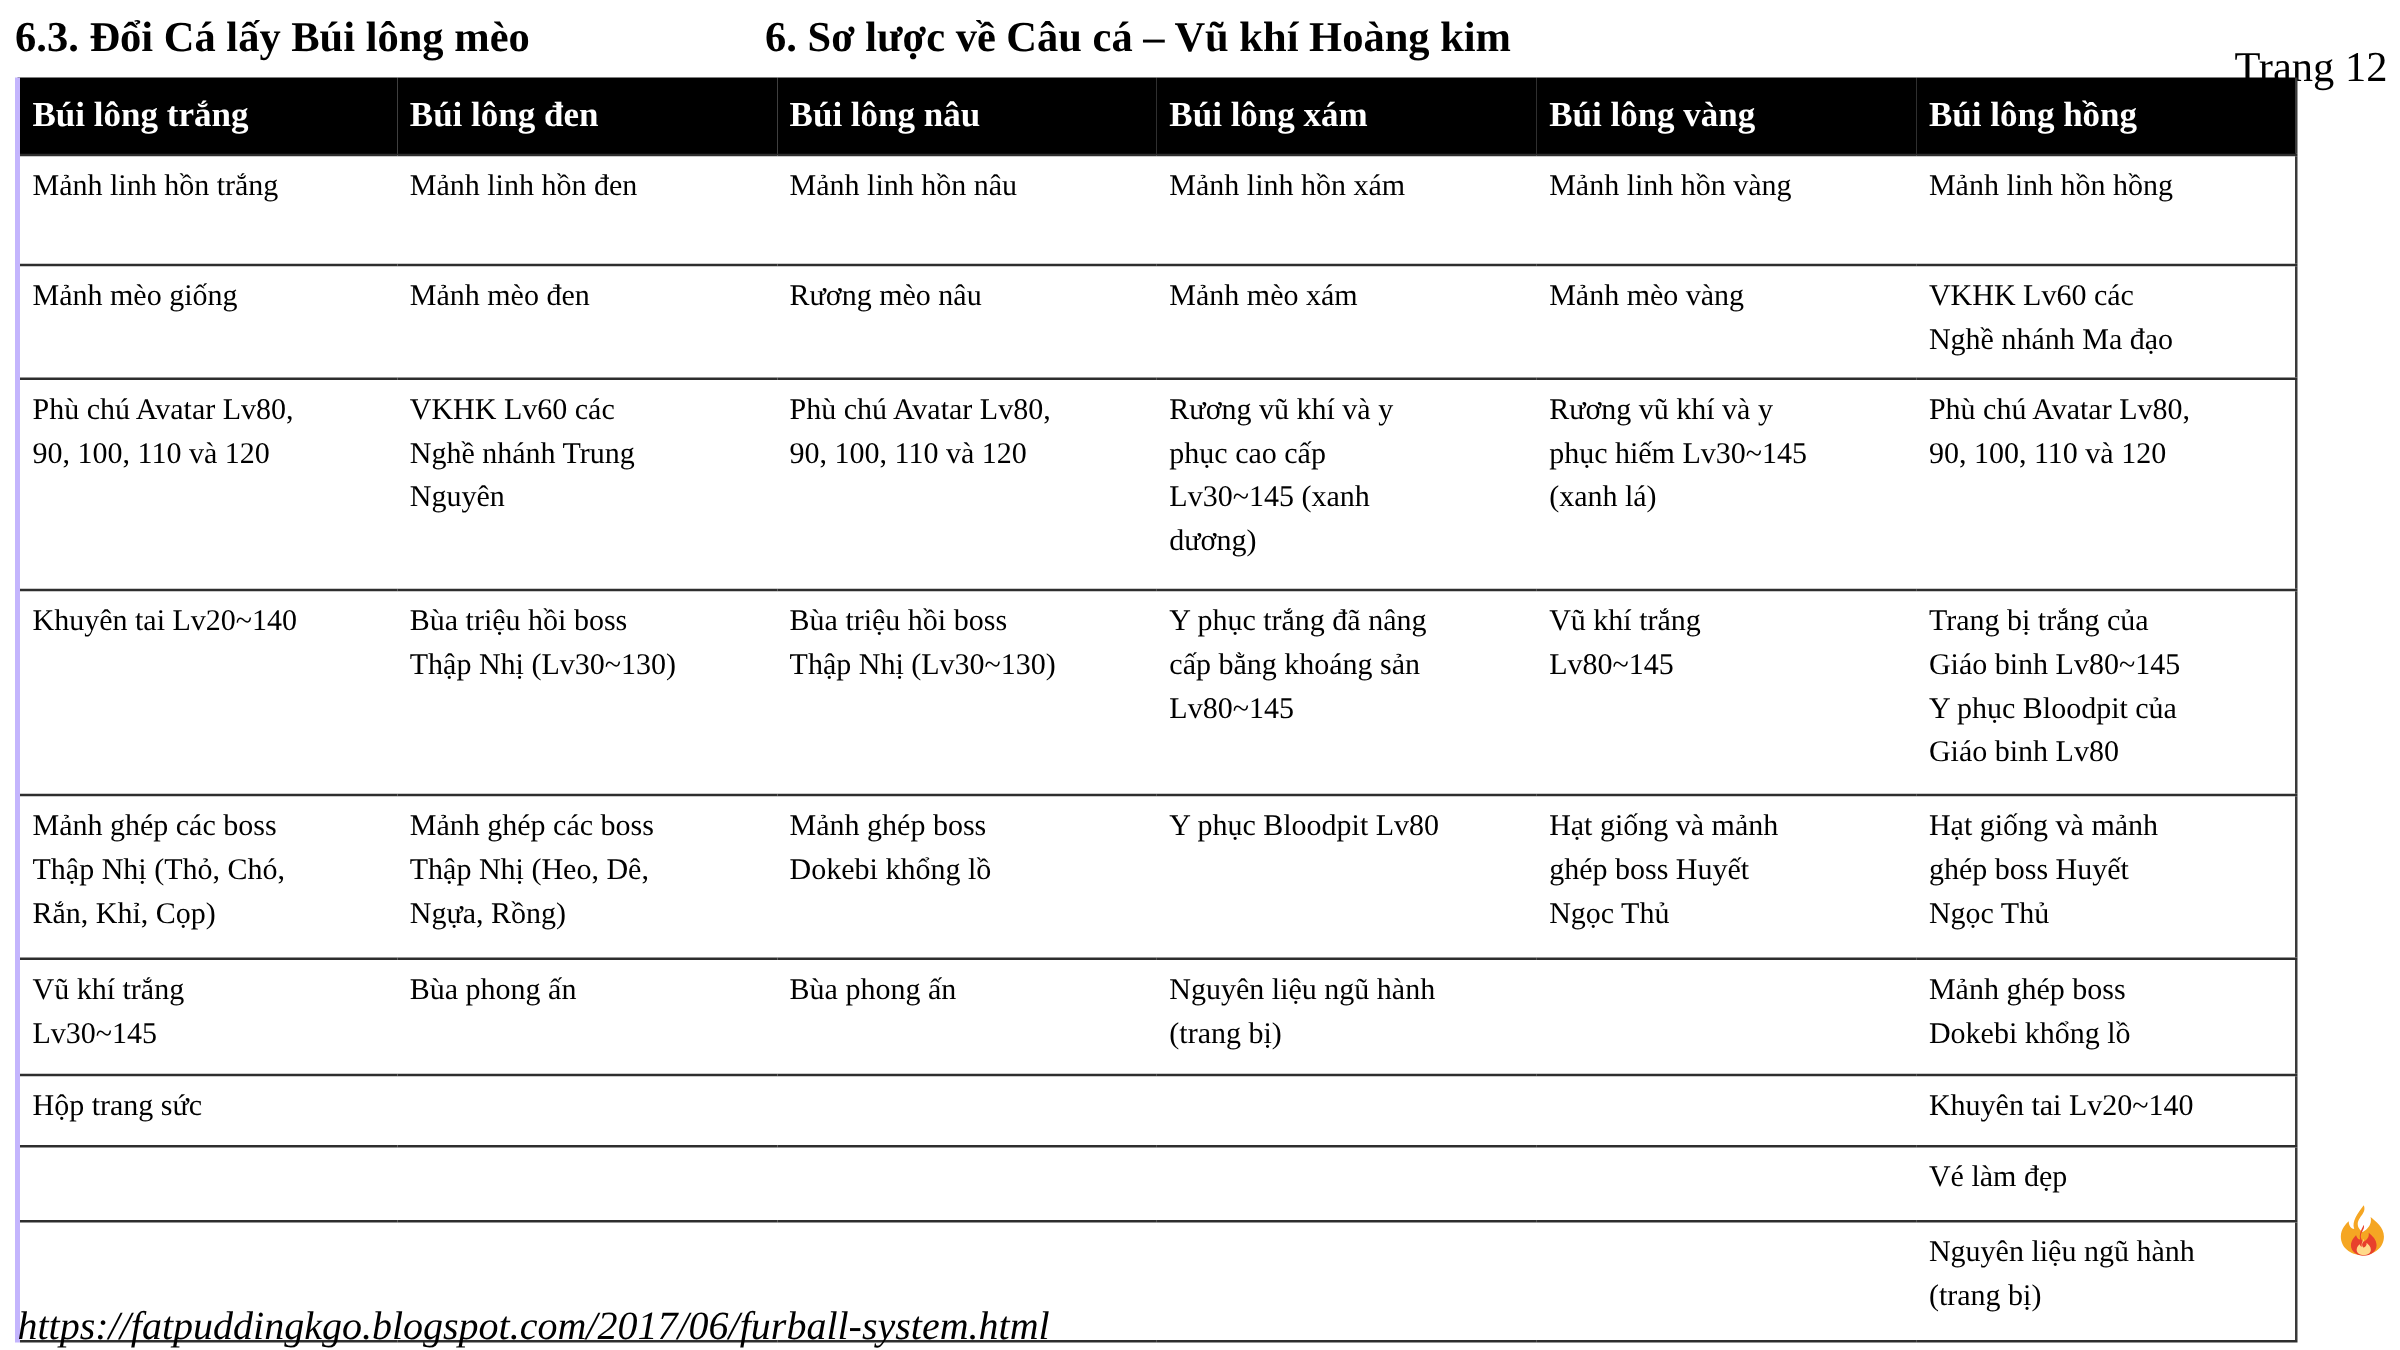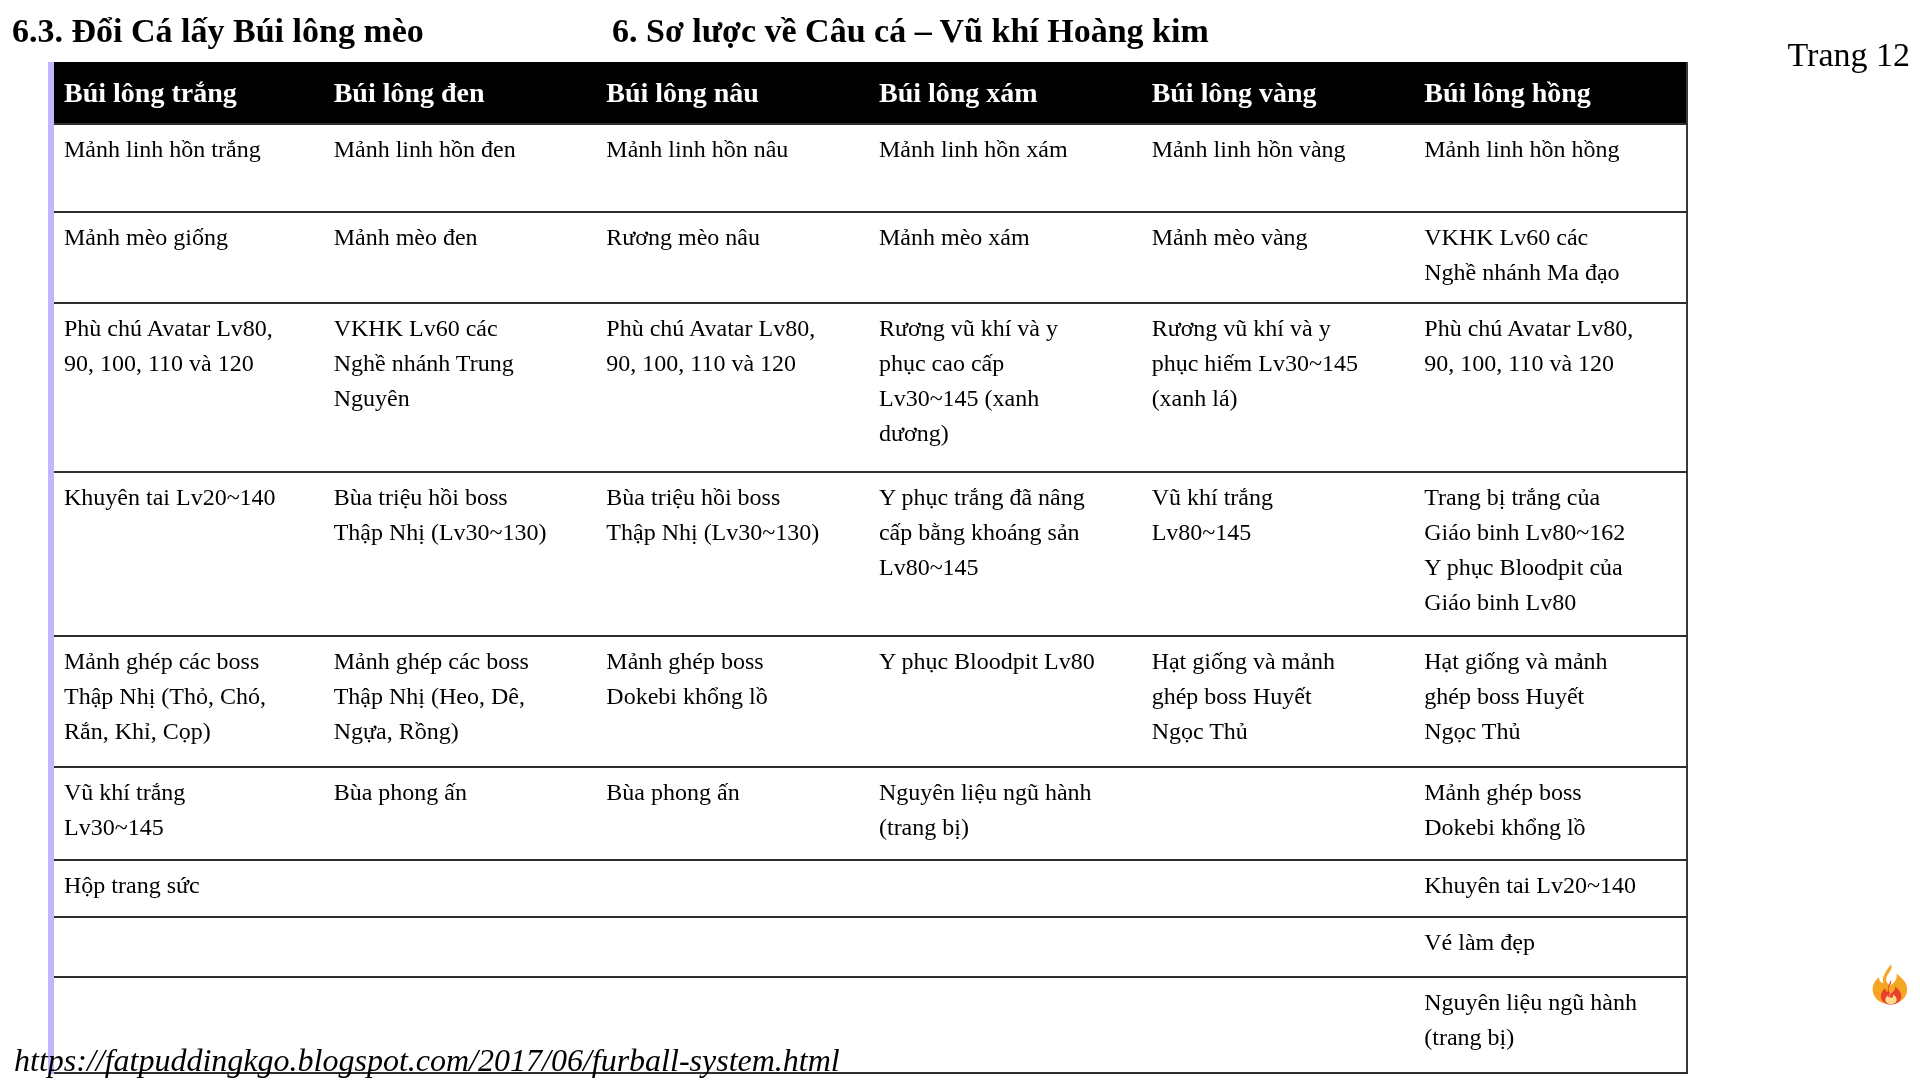--- a/index.html
+++ b/index.html
@@ -5,23 +5,23 @@
   * { margin: 0; padding: 0; box-sizing: border-box; }
   html, body { width: 1920px; height: 1080px; background: #fff; overflow: hidden;
     font-family: "Liberation Serif", "DejaVu Serif", serif; color: #000; }
   .page { position: relative; width: 1920px; height: 1080px; background: #fff; border-radius: 11px; }
 
   .titlebar { position: absolute; top: 8px; left: 0; width: 1920px; height: 54px; }
   .title-left  { position: absolute; left: 12px;  top: 4px; font-size: 34px; font-weight: 700; white-space: nowrap; }
   .title-center{ position: absolute; left: 612px; top: 4px; font-size: 34px; font-weight: 700; white-space: nowrap; }
   .page-number { position: absolute; right: 10px; top: 4px; font-size: 34px; font-weight: 400; white-space: nowrap; margin-top: 24px; }
 
-  table.exchange { position: absolute; top: 62px; left: 12px; width: 1640px;
+  table.exchange { position: absolute; top: 62px; left: 12px; width: 1826px;
     table-layout: fixed; border-collapse: collapse;
-    border-left: 6px solid #c4b5fd; border-right: 2px solid #3a3a3a; margin-left: 36px; }
+    border-left: 4px solid #c4b5fd; border-right: 2px solid #3a3a3a; }
   table.exchange th { background: #000; color: #fff; font-size: 28px; font-weight: 700;
     text-align: left; vertical-align: middle; padding: 0 8px 0 10px; }
   table.exchange td { font-size: 24px; line-height: 35px; vertical-align: top;
     padding: 7px 6px 0 10px; white-space: pre-line; overflow: hidden; }
   thead tr { height: 62px; }
   tbody tr { border-top: 2px solid #2e2e2e; }
   tbody tr:last-child { border-bottom: 2px solid #2e2e2e; }
   tbody tr:nth-child(1) { height: 88px; }
   tbody tr:nth-child(2) { height: 91px; }
   tbody tr:nth-child(3) { height: 169px; }
@@ -104,21 +104,21 @@
           <td>Bùa triệu hồi boss
 Thập Nhị (Lv30~130)</td>
           <td>Bùa triệu hồi boss
 Thập Nhị (Lv30~130)</td>
           <td>Y phục trắng đã nâng
 cấp bằng khoáng sản
 Lv80~145</td>
           <td>Vũ khí trắng
 Lv80~145</td>
           <td>Trang bị trắng của
-Giáo binh Lv80~162
+Giáo binh Lv80~145
 Y phục Bloodpit của
 Giáo binh Lv80</td>
         </tr>
         <tr>
           <td>Mảnh ghép các boss
 Thập Nhị (Thỏ, Chó,
 Rắn, Khỉ, Cọp)</td>
           <td>Mảnh ghép các boss
 Thập Nhị (Heo, Dê,
 Ngựa, Rồng)</td>

